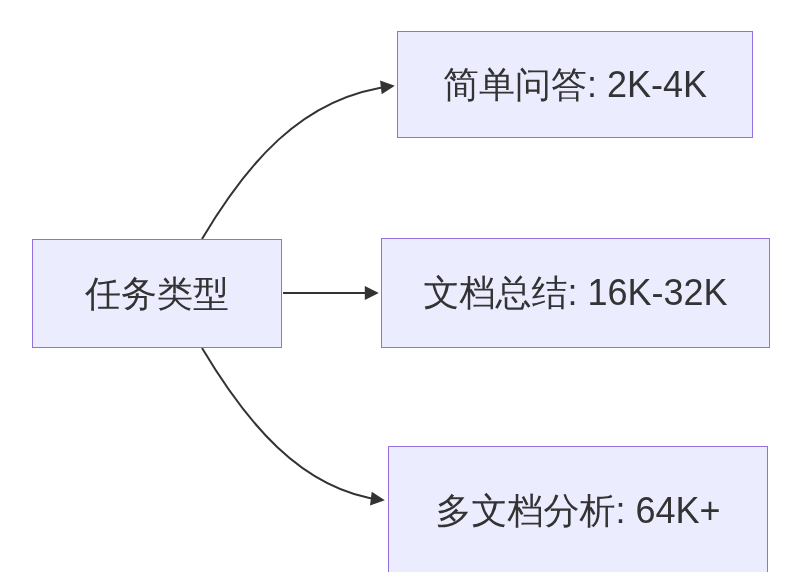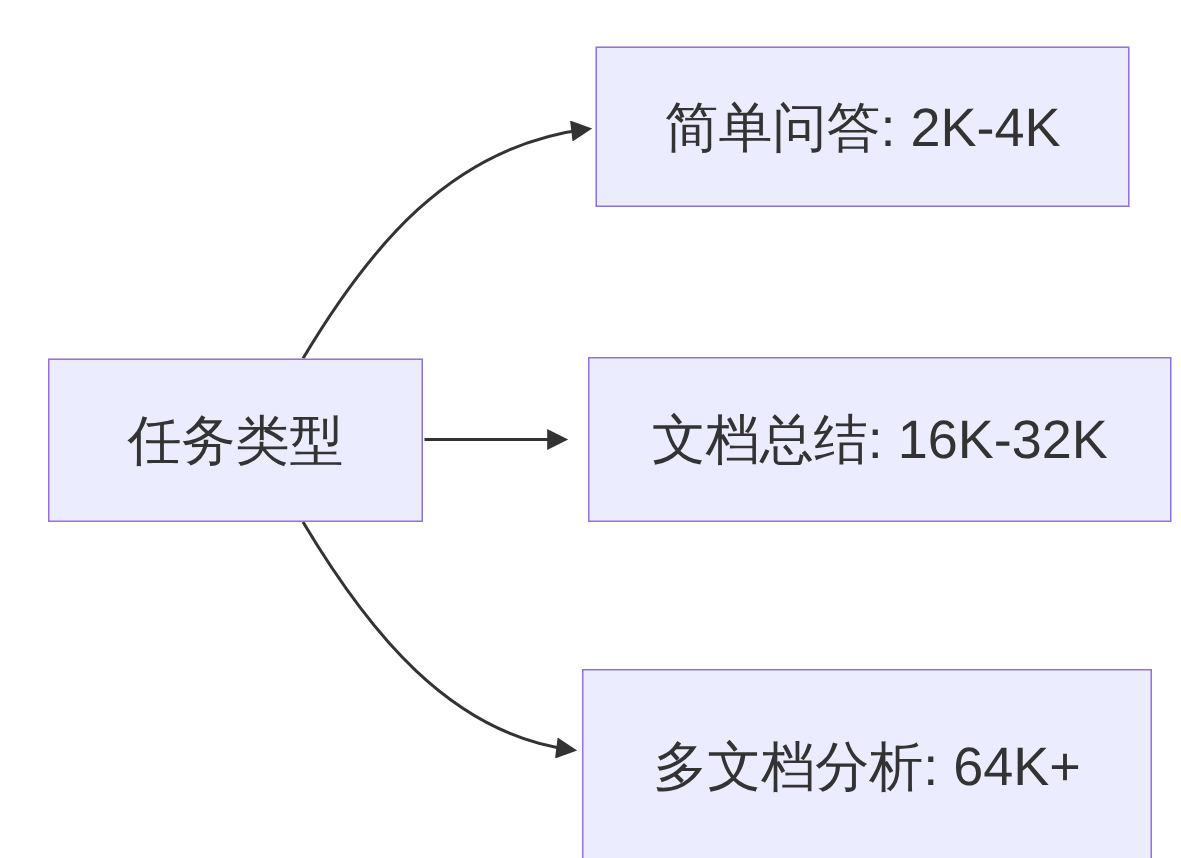--- a/index.html
+++ b/index.html
@@ -54,21 +54,21 @@
     text-align: center;
   }
   .node-label {
     color: var(--text-color);
     font-size: 36px;
     line-height: 1.2;
     white-space: nowrap;
   }
   #node-root   { left: 32px;  top: 239px; width: 250px; height: 109px; }
   #node-branch0{ left: 397px; top: 31px;  width: 356px; height: 107px; }
-  #node-branch1{ left: 392px; top: 238px; width: 389px; height: 110px; }
+  #node-branch1{ left: 381px; top: 238px; width: 389px; height: 110px; }
   #node-branch2{ left: 388px; top: 446px; width: 380px; height: 130px; align-items: center; }
 </style>
 </head>
 <body>
 
 <div class="canvas">
 
   <svg class="edge-layer" viewBox="0 0 787 572" xmlns="http://www.w3.org/2000/svg" aria-hidden="true">
     <defs>
       <marker id="arrowhead" viewBox="0 0 10 10" refX="8" refY="5" markerWidth="9" markerHeight="7" orient="auto">

